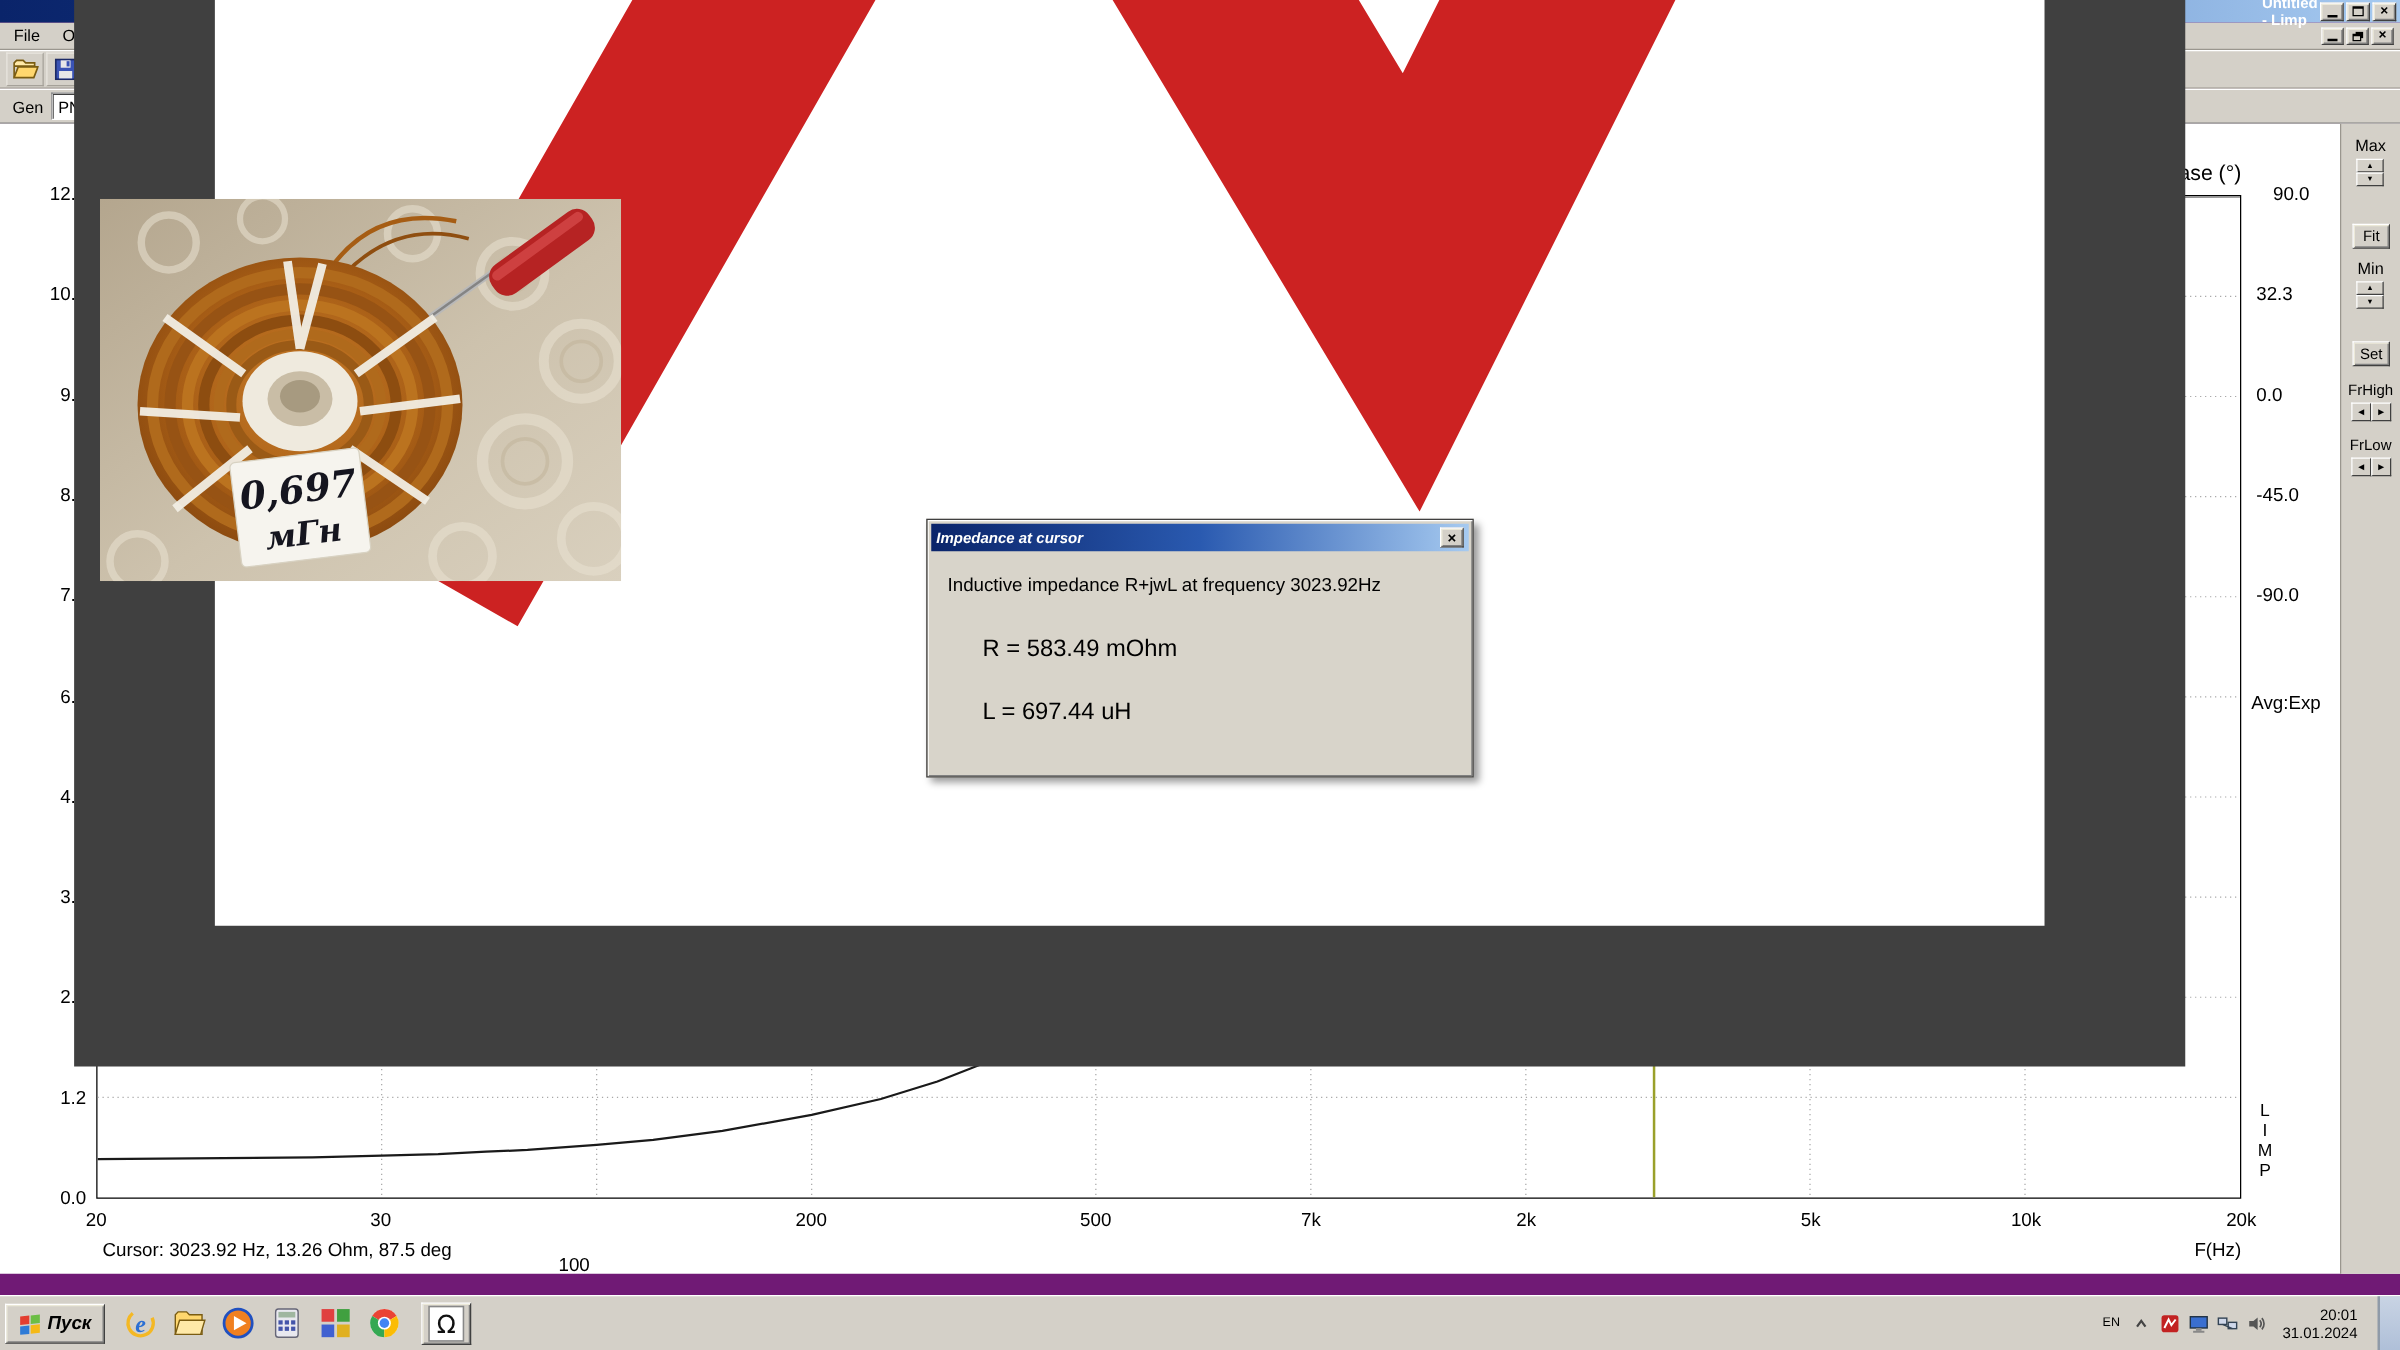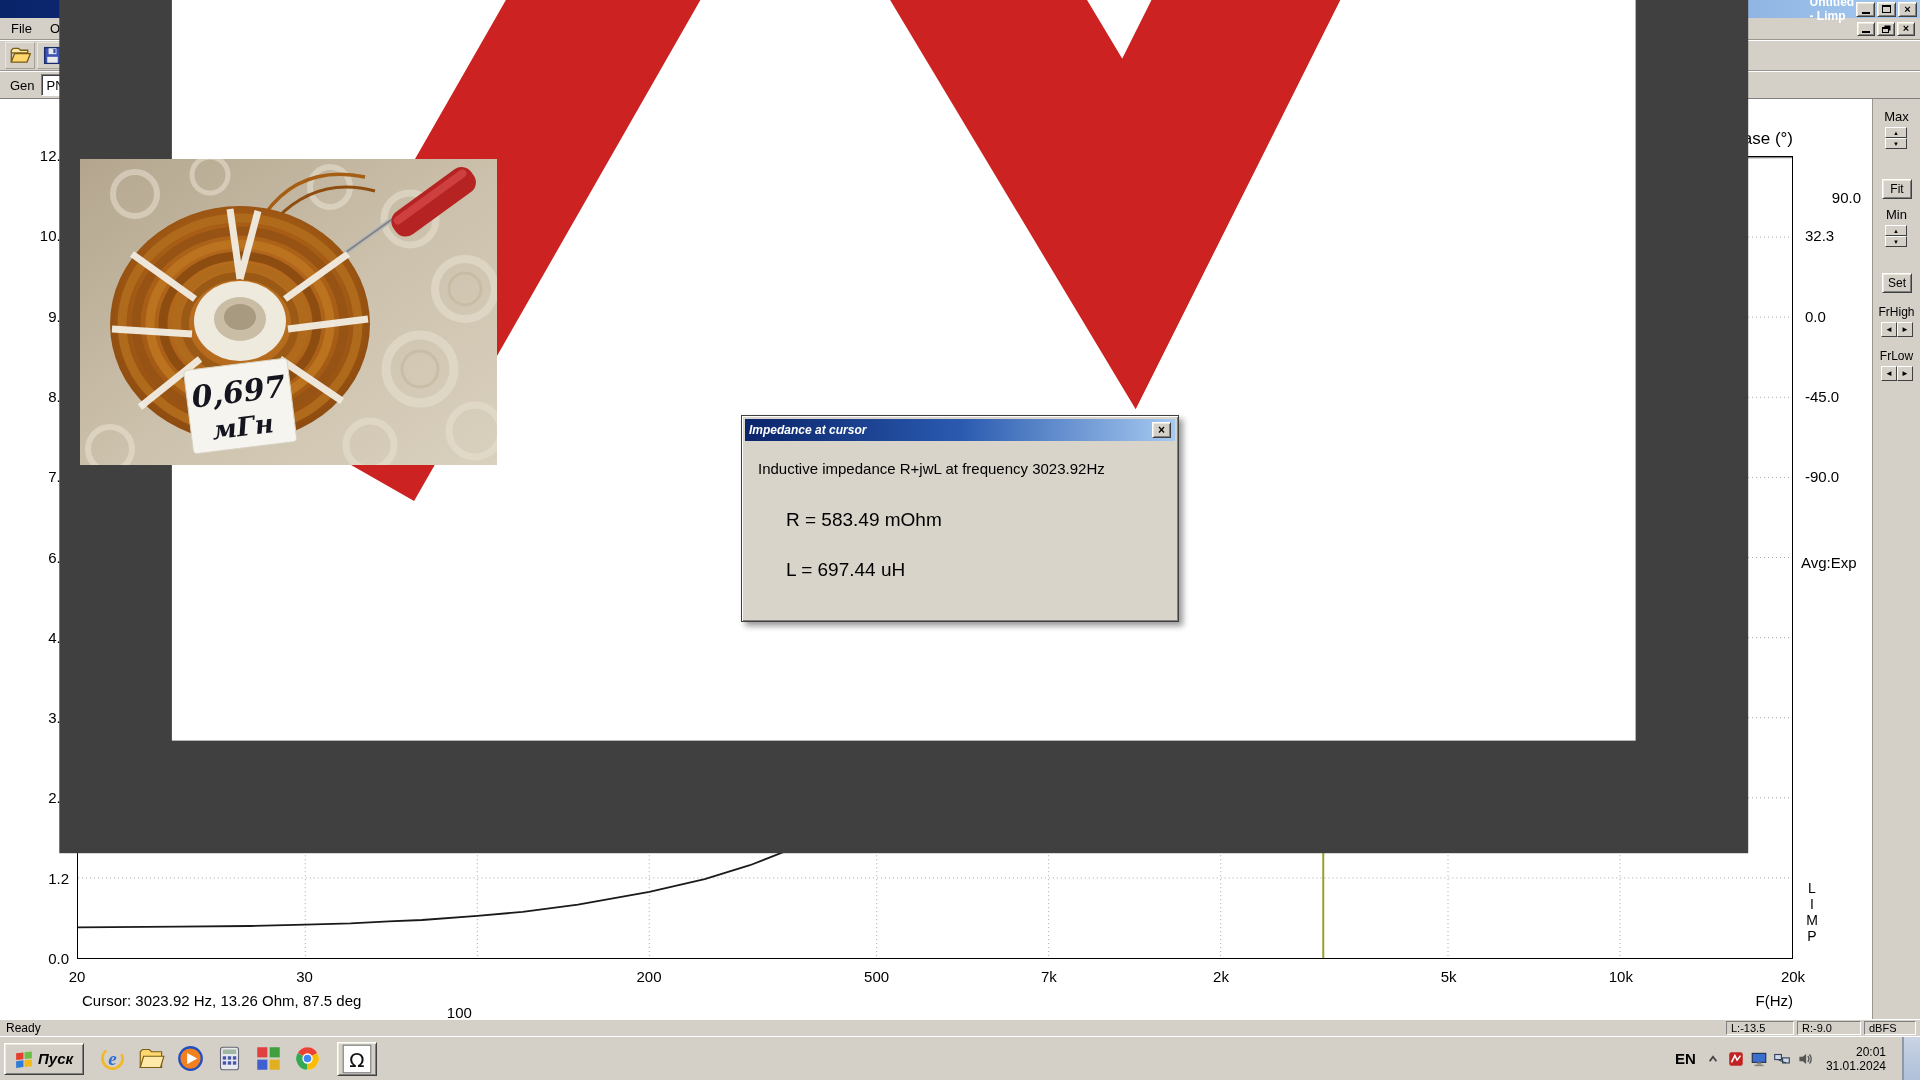--- a/index.html
+++ b/index.html
@@ -107,21 +107,21 @@
   .start-btn { height:32px; margin-left:4px; padding:0 10px; display:flex; align-items:center; gap:5px;
     background:#d4d0c8; border:1px solid; border-color:#fff #404040 #404040 #fff;
     box-shadow:inset 1px 1px 0 #ece9d8, inset -1px -1px 0 #808080; font-weight:bold; font-size:15px; font-style:italic; }
   .ql { display:flex; align-items:center; gap:7px; margin-left:12px; }
   .ql-btn { width:32px; height:32px; display:flex; align-items:center; justify-content:center; }
   .ql-btn svg { width:27px; height:27px; }
   .ql-app { width:40px; height:34px; margin-left:14px; background:#d4d0c8;
     border:1px solid; border-color:#fff #404040 #404040 #fff; box-shadow:inset 1px 1px 0 #ece9d8, inset -1px -1px 0 #808080; }
   .ql-app svg { width:30px; height:30px; }
   .tray { margin-left:auto; display:flex; align-items:center; gap:8px; }
-  .tray-lang { font-size:15px; font-weight:bold; }
+  .tray-lang { font-size:10px; font-weight:normal; }
   .tray-icons { display:flex; align-items:center; gap:5px; }
   .tray-icons svg { width:18px; height:18px; }
   .tray-clock { text-align:right; font-size:12px; line-height:14px; padding-left:4px; }
   .desk-strip { width:18px; height:44px; margin-left:8px; background:linear-gradient(180deg,#c9d4e4,#aebfd8);
     border-left:2px solid #8f9aa8; }
 </style>
 </head>
 <body>
 
 <div class="screen">
@@ -421,21 +421,21 @@
           <div class="tick" style="left: 15px; top: 128.3px; width: 54px; text-align: right;">10.8</div>
           <div class="tick" style="left: 15px; top: 208.6px; width: 54px; text-align: right;">9.6</div>
           <div class="tick" style="left: 15px; top: 288.9px; width: 54px; text-align: right;">8.4</div>
           <div class="tick" style="left: 15px; top: 369.2px; width: 54px; text-align: right;">7.2</div>
           <div class="tick" style="left: 15px; top: 449.5px; width: 54px; text-align: right;">6.0</div>
           <div class="tick" style="left: 15px; top: 529.8px; width: 54px; text-align: right;">4.8</div>
           <div class="tick" style="left: 15px; top: 610.1px; width: 54px; text-align: right;">3.6</div>
           <div class="tick" style="left: 15px; top: 690.4px; width: 54px; text-align: right;">2.4</div>
           <div class="tick" style="left: 15px; top: 770.7px; width: 54px; text-align: right;">1.2</div>
           <div class="tick" style="left: 15px; top: 851px; width: 54px; text-align: right;">0.0</div>
-          <div class="tick" style="left: 1805px; top: 48px; width: 56px; text-align: right; margin-top: 42px;">90.0</div>
+          <div class="tick" style="left: 1805px; top: 48px; width: 56px; text-align: center;">90.0</div>
           <div class="tick" style="left: 1805px; top: 128.3px; width: 56px; text-align: left;">32.3</div>
           <div class="tick" style="left: 1805px; top: 208.6px; width: 56px; text-align: left;">0.0</div>
           <div class="tick" style="left: 1805px; top: 288.9px; width: 56px; text-align: left;">-45.0</div>
           <div class="tick" style="left: 1805px; top: 369.2px; width: 56px; text-align: left;">-90.0</div>
           <div class="tick" style="left: 47px; top: 869px; width: 60px; text-align: center;">20</div>
           <div class="tick" style="left: 274.622px; top: 869px; width: 60px; text-align: center;">30</div>
           <div class="tick" style="left: 446.811px; top: 869px; width: 60px; text-align: left; margin-top: 36px;">100</div>
           <div class="tick" style="left: 619px; top: 869px; width: 60px; text-align: center;">200</div>
           <div class="tick" style="left: 846.622px; top: 869px; width: 60px; text-align: center;">500</div>
           <div class="tick" style="left: 1018.81px; top: 869px; width: 60px; text-align: center;">7k</div>
@@ -464,26 +464,20 @@
           <div class="arrow-b">►</div>
         </div>
         <div class="rs-label" style="top:250px; font-size:12px;">FrLow</div>
         <div class="rs-arrows" style="top:267px;">
           <div class="arrow-b">◄</div>
           <div class="arrow-b">►</div>
         </div>
       </div>
     </div>
 
-    <div class="statusbar">
-      <div class="status-ready">Ready</div>
-      <div class="status-box sb-l">L:-13.5</div>
-      <div class="status-box sb-r">R:-9.0</div>
-      <div class="status-box sb-u">dBFS</div>
-    </div>
   </div>
 
   <div class="taskbar">
     <div class="start-btn">
       <svg width="18" height="18" viewBox="0 0 16 16">
         <g transform="skewY(-6) translate(0,1)">
           <rect x="1" y="2" width="6.5" height="6" fill="#e33e30"></rect>
           <rect x="8.5" y="2" width="6.5" height="6" fill="#6cbe45"></rect>
           <rect x="1" y="9" width="6.5" height="6" fill="#2f7bd6"></rect>
           <rect x="8.5" y="9" width="6.5" height="6" fill="#f5b916"></rect>

